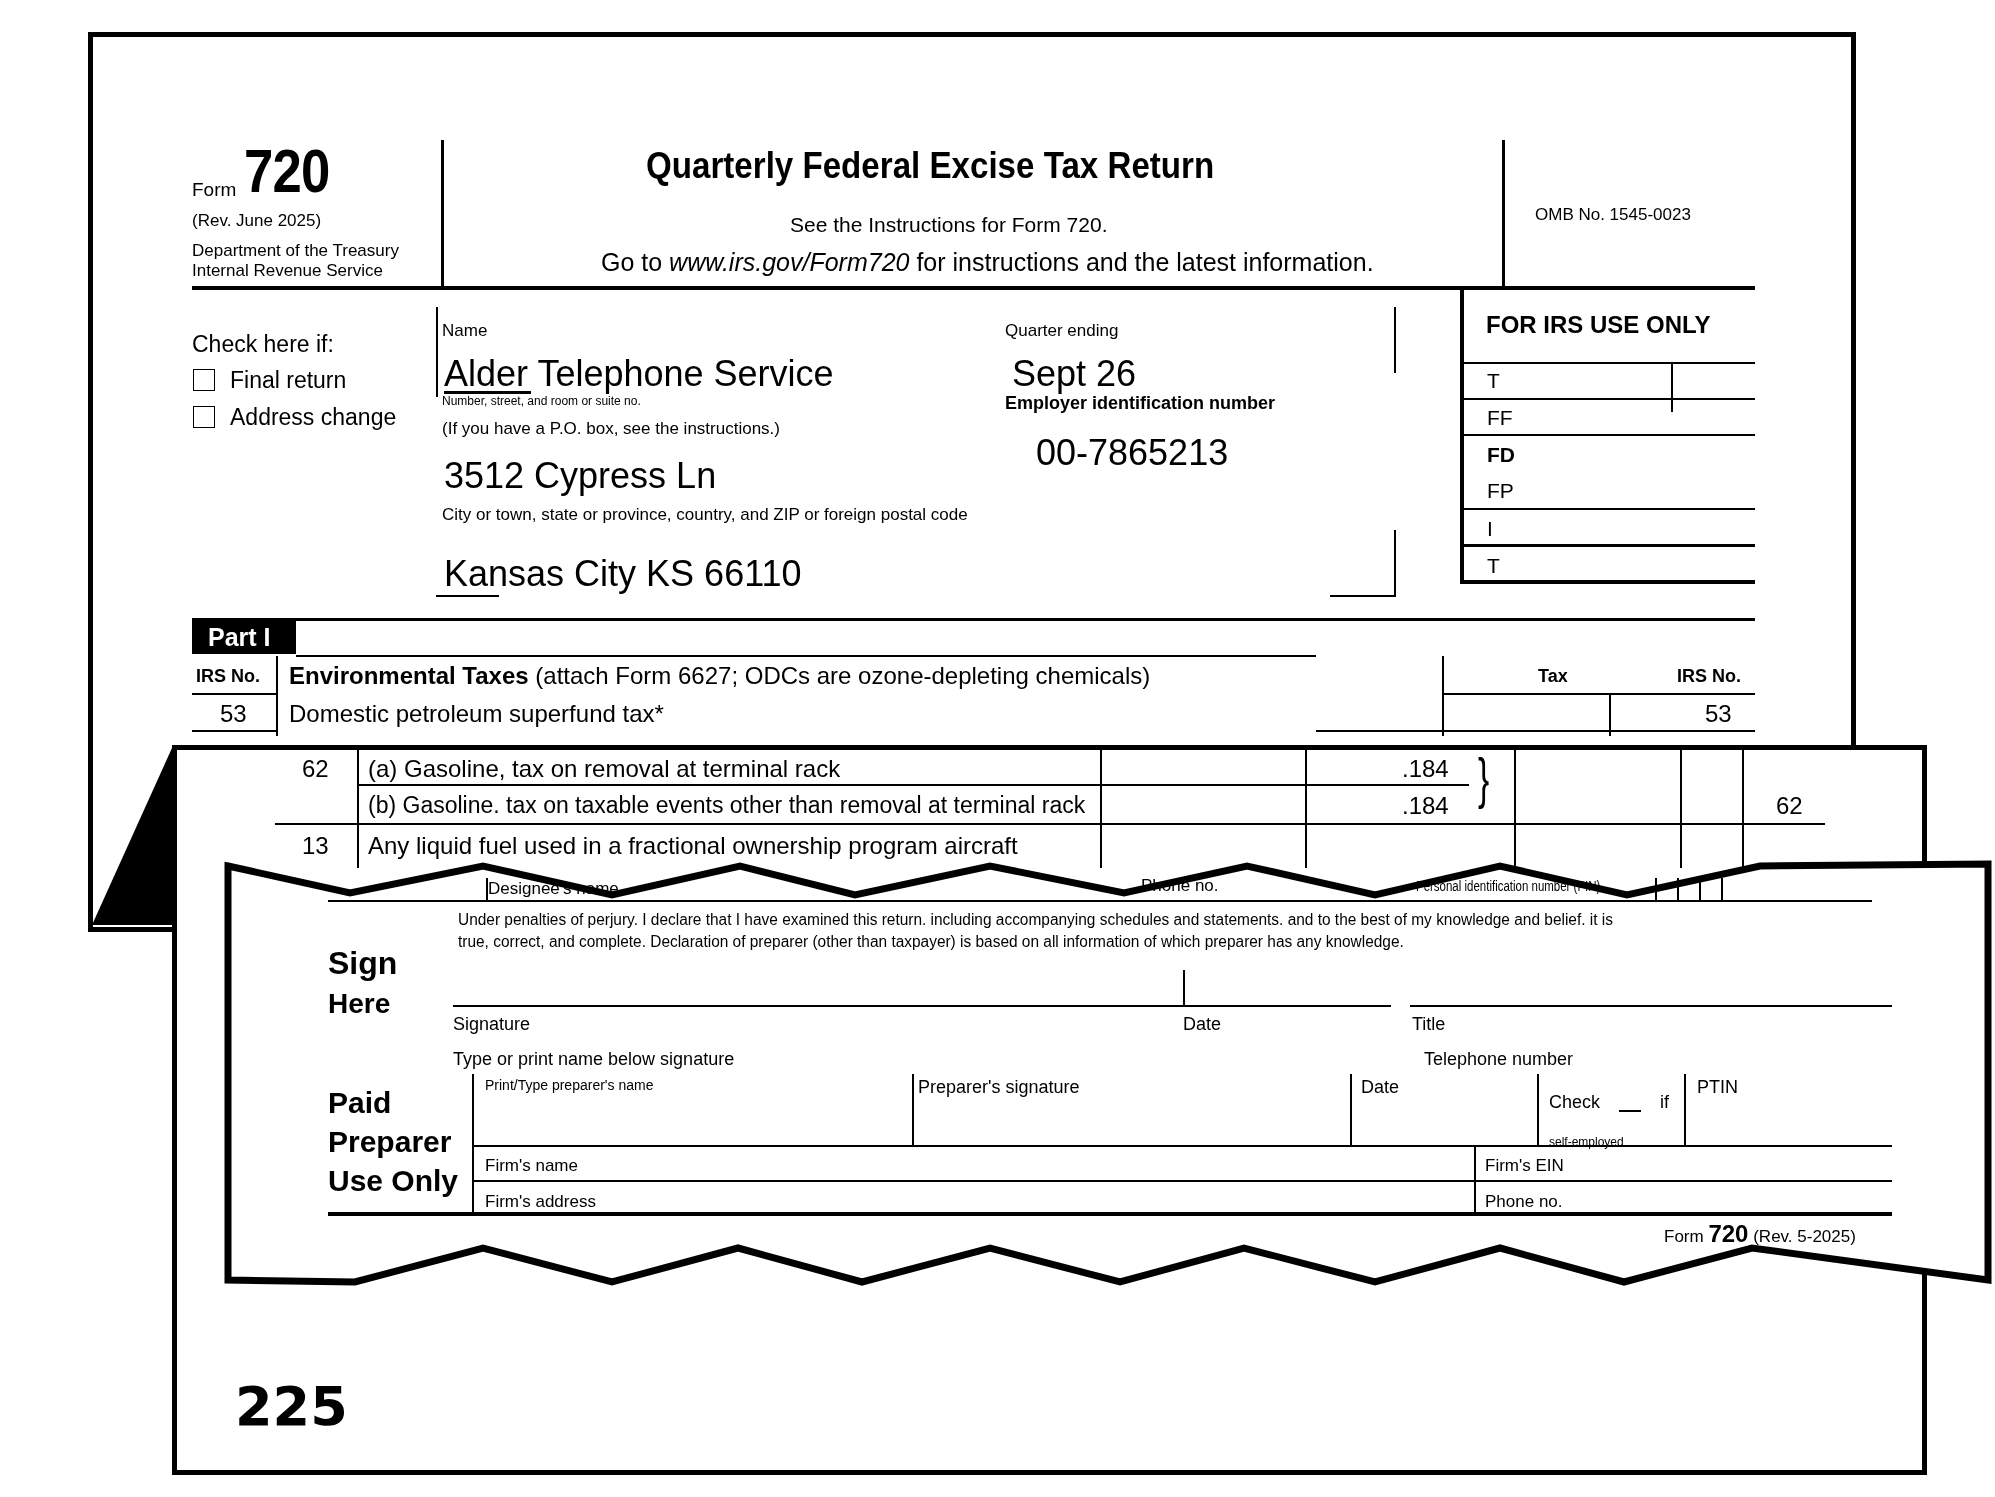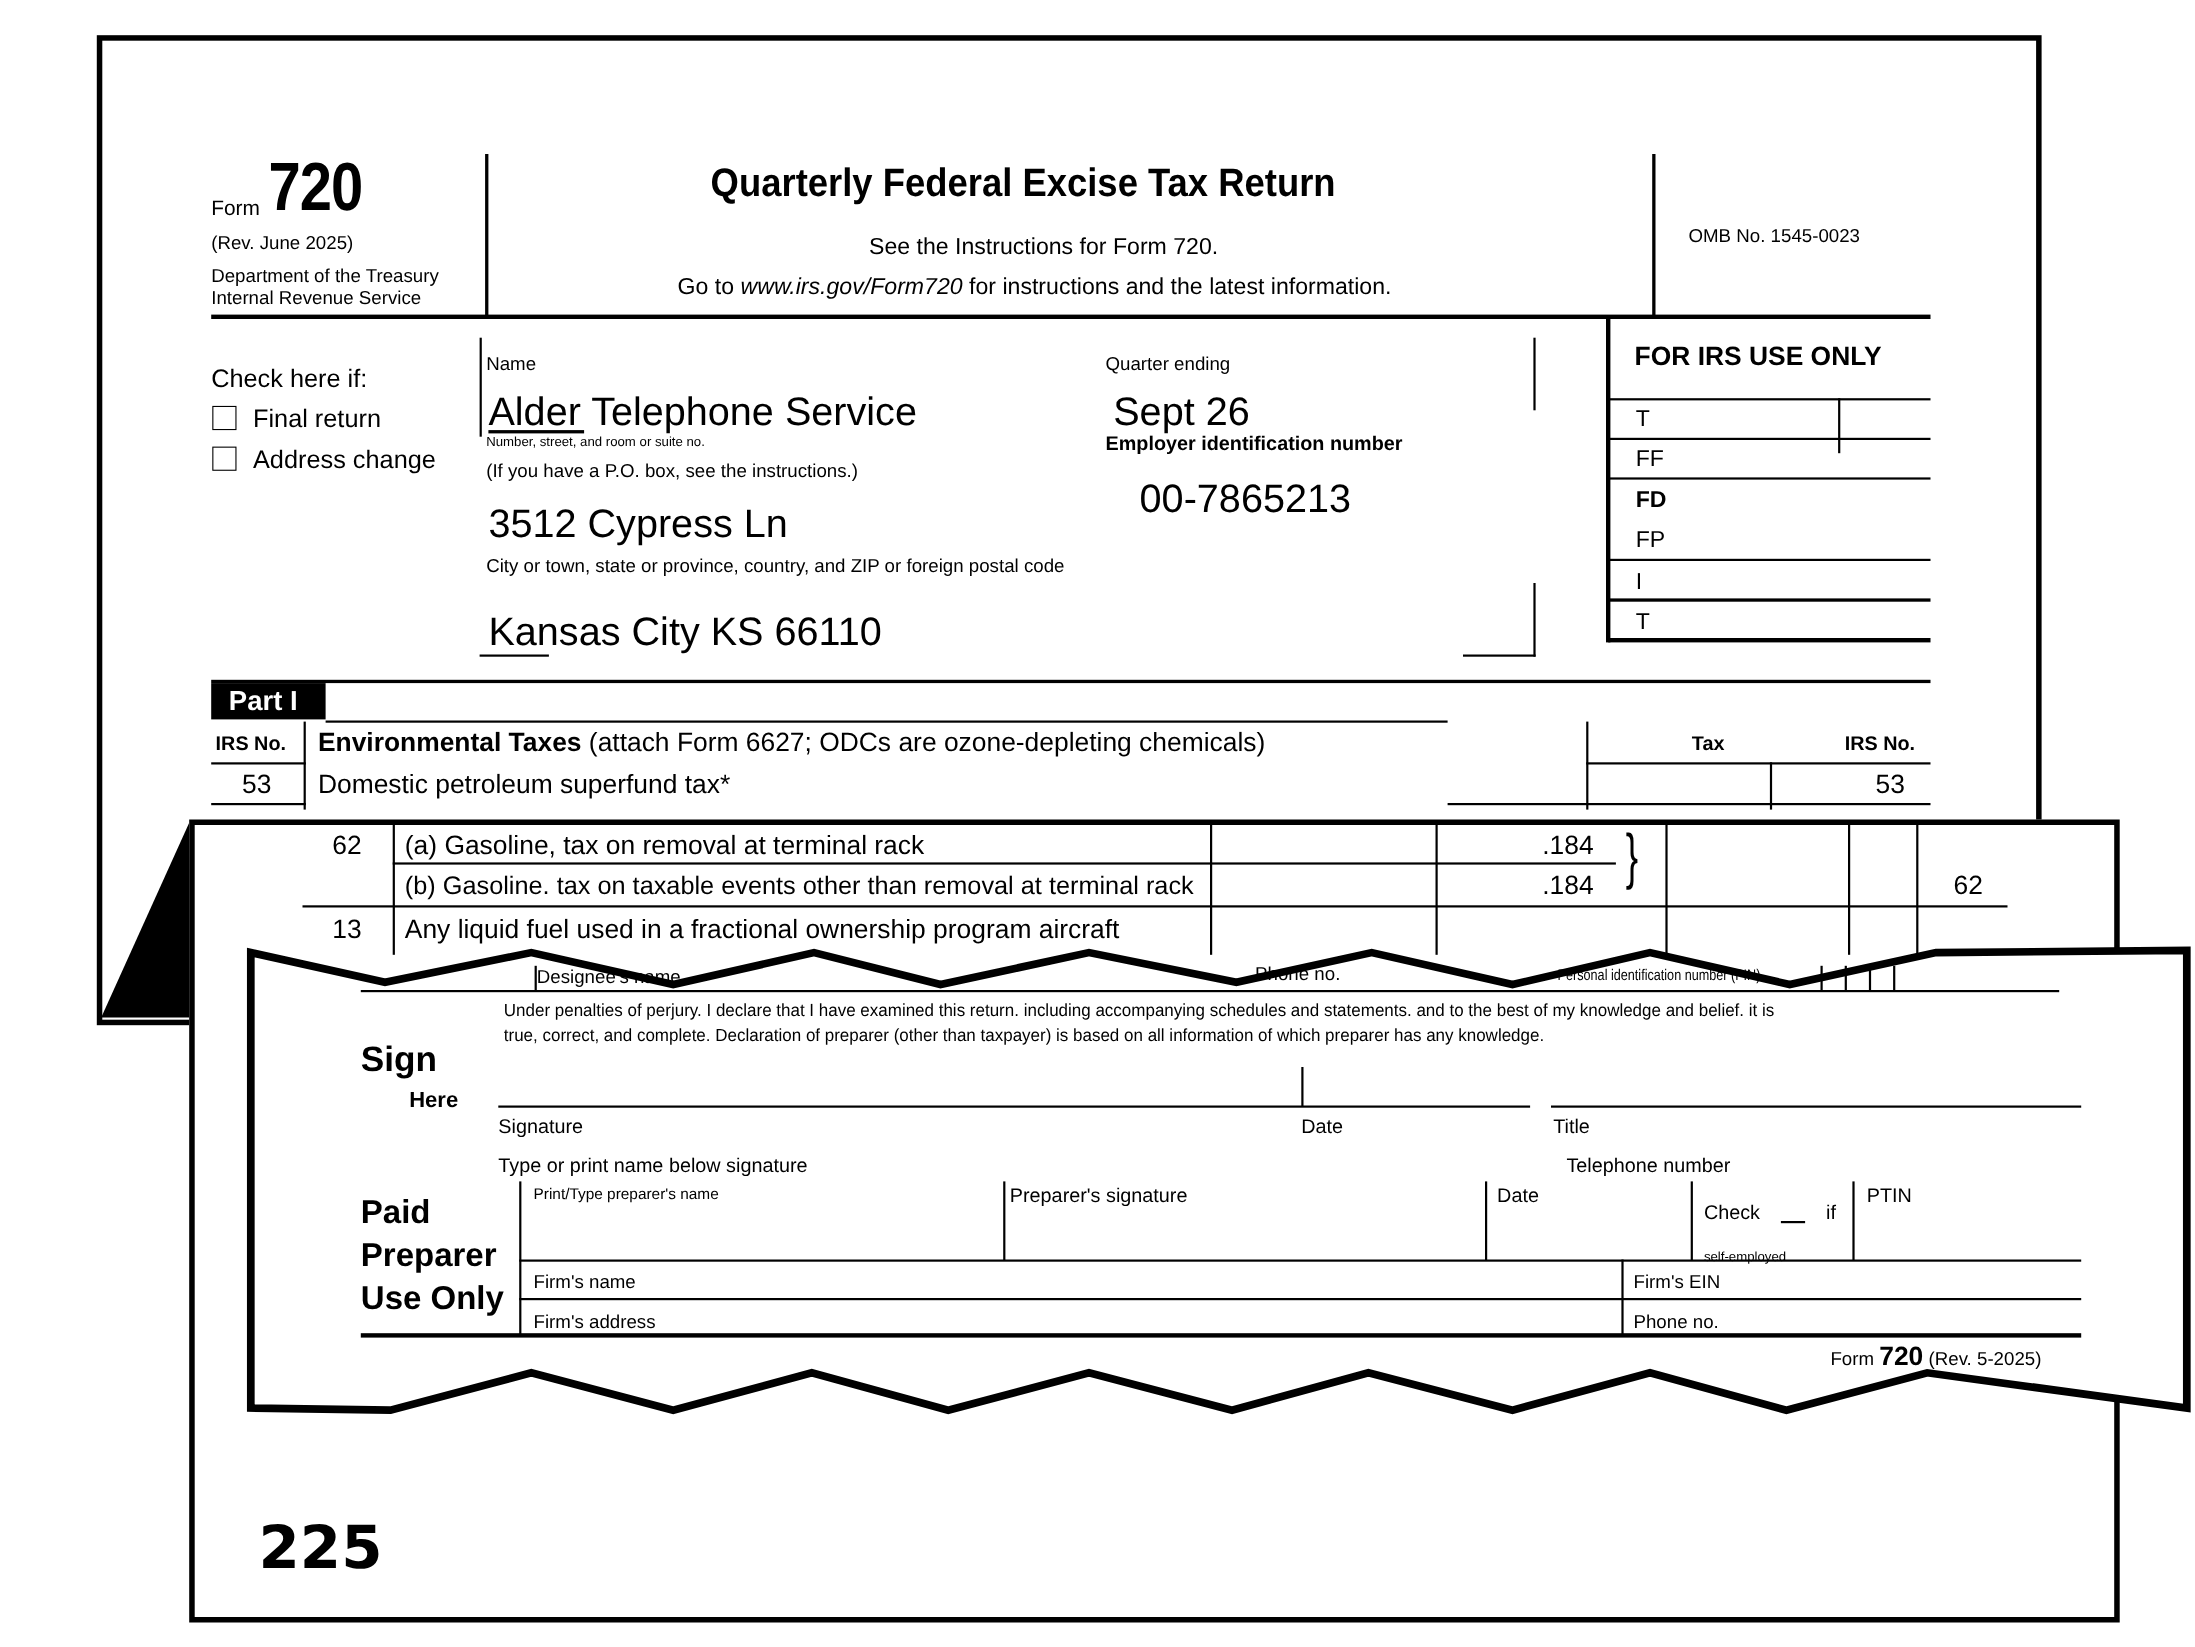--- a/index.html
+++ b/index.html
@@ -19,21 +19,21 @@
 
 <span class="t" style="left:192px;top:180px;font-size:19px;">Form</span>
 <span class="t bold" style="left:244px;top:140px;font-size:62px;transform:scaleX(0.85);transform-origin:left top;letter-spacing:-1px;">720</span>
 <span class="t" style="left:192px;top:212px;font-size:17px;">(Rev. June 2025)</span>
 <span class="t" style="left:192px;top:242px;font-size:17px;">Department of the Treasury</span>
 <span class="t" style="left:192px;top:262px;font-size:17px;">Internal Revenue Service</span>
 <div class="vl" style="left:441px;top:140px;width:3px;height:148px;"></div>
 
 <span class="t bold" style="left:646px;top:148px;font-size:36px;transform:scaleX(0.92);transform-origin:left top;">Quarterly Federal Excise Tax Return</span>
 <span class="t" style="left:790px;top:214px;font-size:21px;">See the Instructions for Form 720.</span>
-<div class="t" style="left:616px;top:250px;font-size:21px;">
+<div class="t" style="left:601px;top:250px;font-size:25px;">
   <span>Go to </span><i>www.irs.gov/Form720</i><span> for instructions and the latest information.</span>
 </div>
 <div class="vl" style="left:1502px;top:140px;width:3px;height:148px;"></div>
 <span class="t" style="left:1535px;top:206px;font-size:17px;">OMB No. 1545-0023</span>
 <div class="hl" style="left:192px;top:286px;width:1563px;height:4px;"></div>
 
 <span class="t" style="left:192px;top:333px;font-size:23px;">Check here if:</span>
 <div class="cb" style="left:193px;top:369px;"></div>
 <span class="t" style="left:230px;top:369px;font-size:23px;">Final return</span>
 <div class="cb" style="left:193px;top:406px;"></div>
@@ -127,21 +127,21 @@
 <div class="t" style="left:1141px;top:877px;font-size:17px;">Phone  no.</div>
 <div class="t" style="left:1416px;top:879px;font-size:14px;transform:scaleX(0.82);transform-origin:left top;">Personal identification number (PIN)</div>
 <div class="vl" style="left:486px;top:878px;width:1.5px;height:22px;"></div>
 <div class="vl" style="left:1655px;top:878px;width:1.5px;height:22px;"></div>
 <div class="vl" style="left:1677px;top:878px;width:1.5px;height:22px;"></div>
 <div class="vl" style="left:1699px;top:878px;width:1.5px;height:22px;"></div>
 <div class="vl" style="left:1721px;top:878px;width:1.5px;height:22px;"></div>
 <div class="hl" style="left:328px;top:900px;width:1544px;height:1.5px;"></div>
 
 <span class="t bold" style="left:328px;top:947px;font-size:32px;">Sign</span>
-<span class="t bold" style="left:328px;top:990px;font-size:20px;margin-left:44px;">Here</span>
+<span class="t bold" style="left:328px;top:990px;font-size:28px;">Here</span>
 <span class="t" style="left:458px;top:912px;font-size:16px;transform:scaleX(0.965);transform-origin:left top;">Under penalties of perjury. I declare that I have examined this return. including accompanying schedules and statements. and to the best of my knowledge and belief. it is</span>
 <span class="t" style="left:458px;top:934px;font-size:16px;transform:scaleX(0.965);transform-origin:left top;">true, correct, and complete. Declaration of preparer (other than taxpayer) is based on all information of which preparer has any knowledge.</span>
 <div class="hl" style="left:453px;top:1005px;width:938px;height:1.5px;"></div>
 <div class="vl" style="left:1183px;top:970px;width:1.5px;height:36px;"></div>
 <div class="hl" style="left:1410px;top:1005px;width:482px;height:1.5px;"></div>
 <span class="t" style="left:453px;top:1015px;font-size:18px;">Signature</span>
 <span class="t" style="left:1183px;top:1015px;font-size:18px;">Date</span>
 <span class="t" style="left:1412px;top:1015px;font-size:18px;">Title</span>
 <span class="t" style="left:453px;top:1050px;font-size:18px;">Type or print name below signature</span>
 <span class="t" style="left:1424px;top:1050px;font-size:18px;">Telephone number</span>

